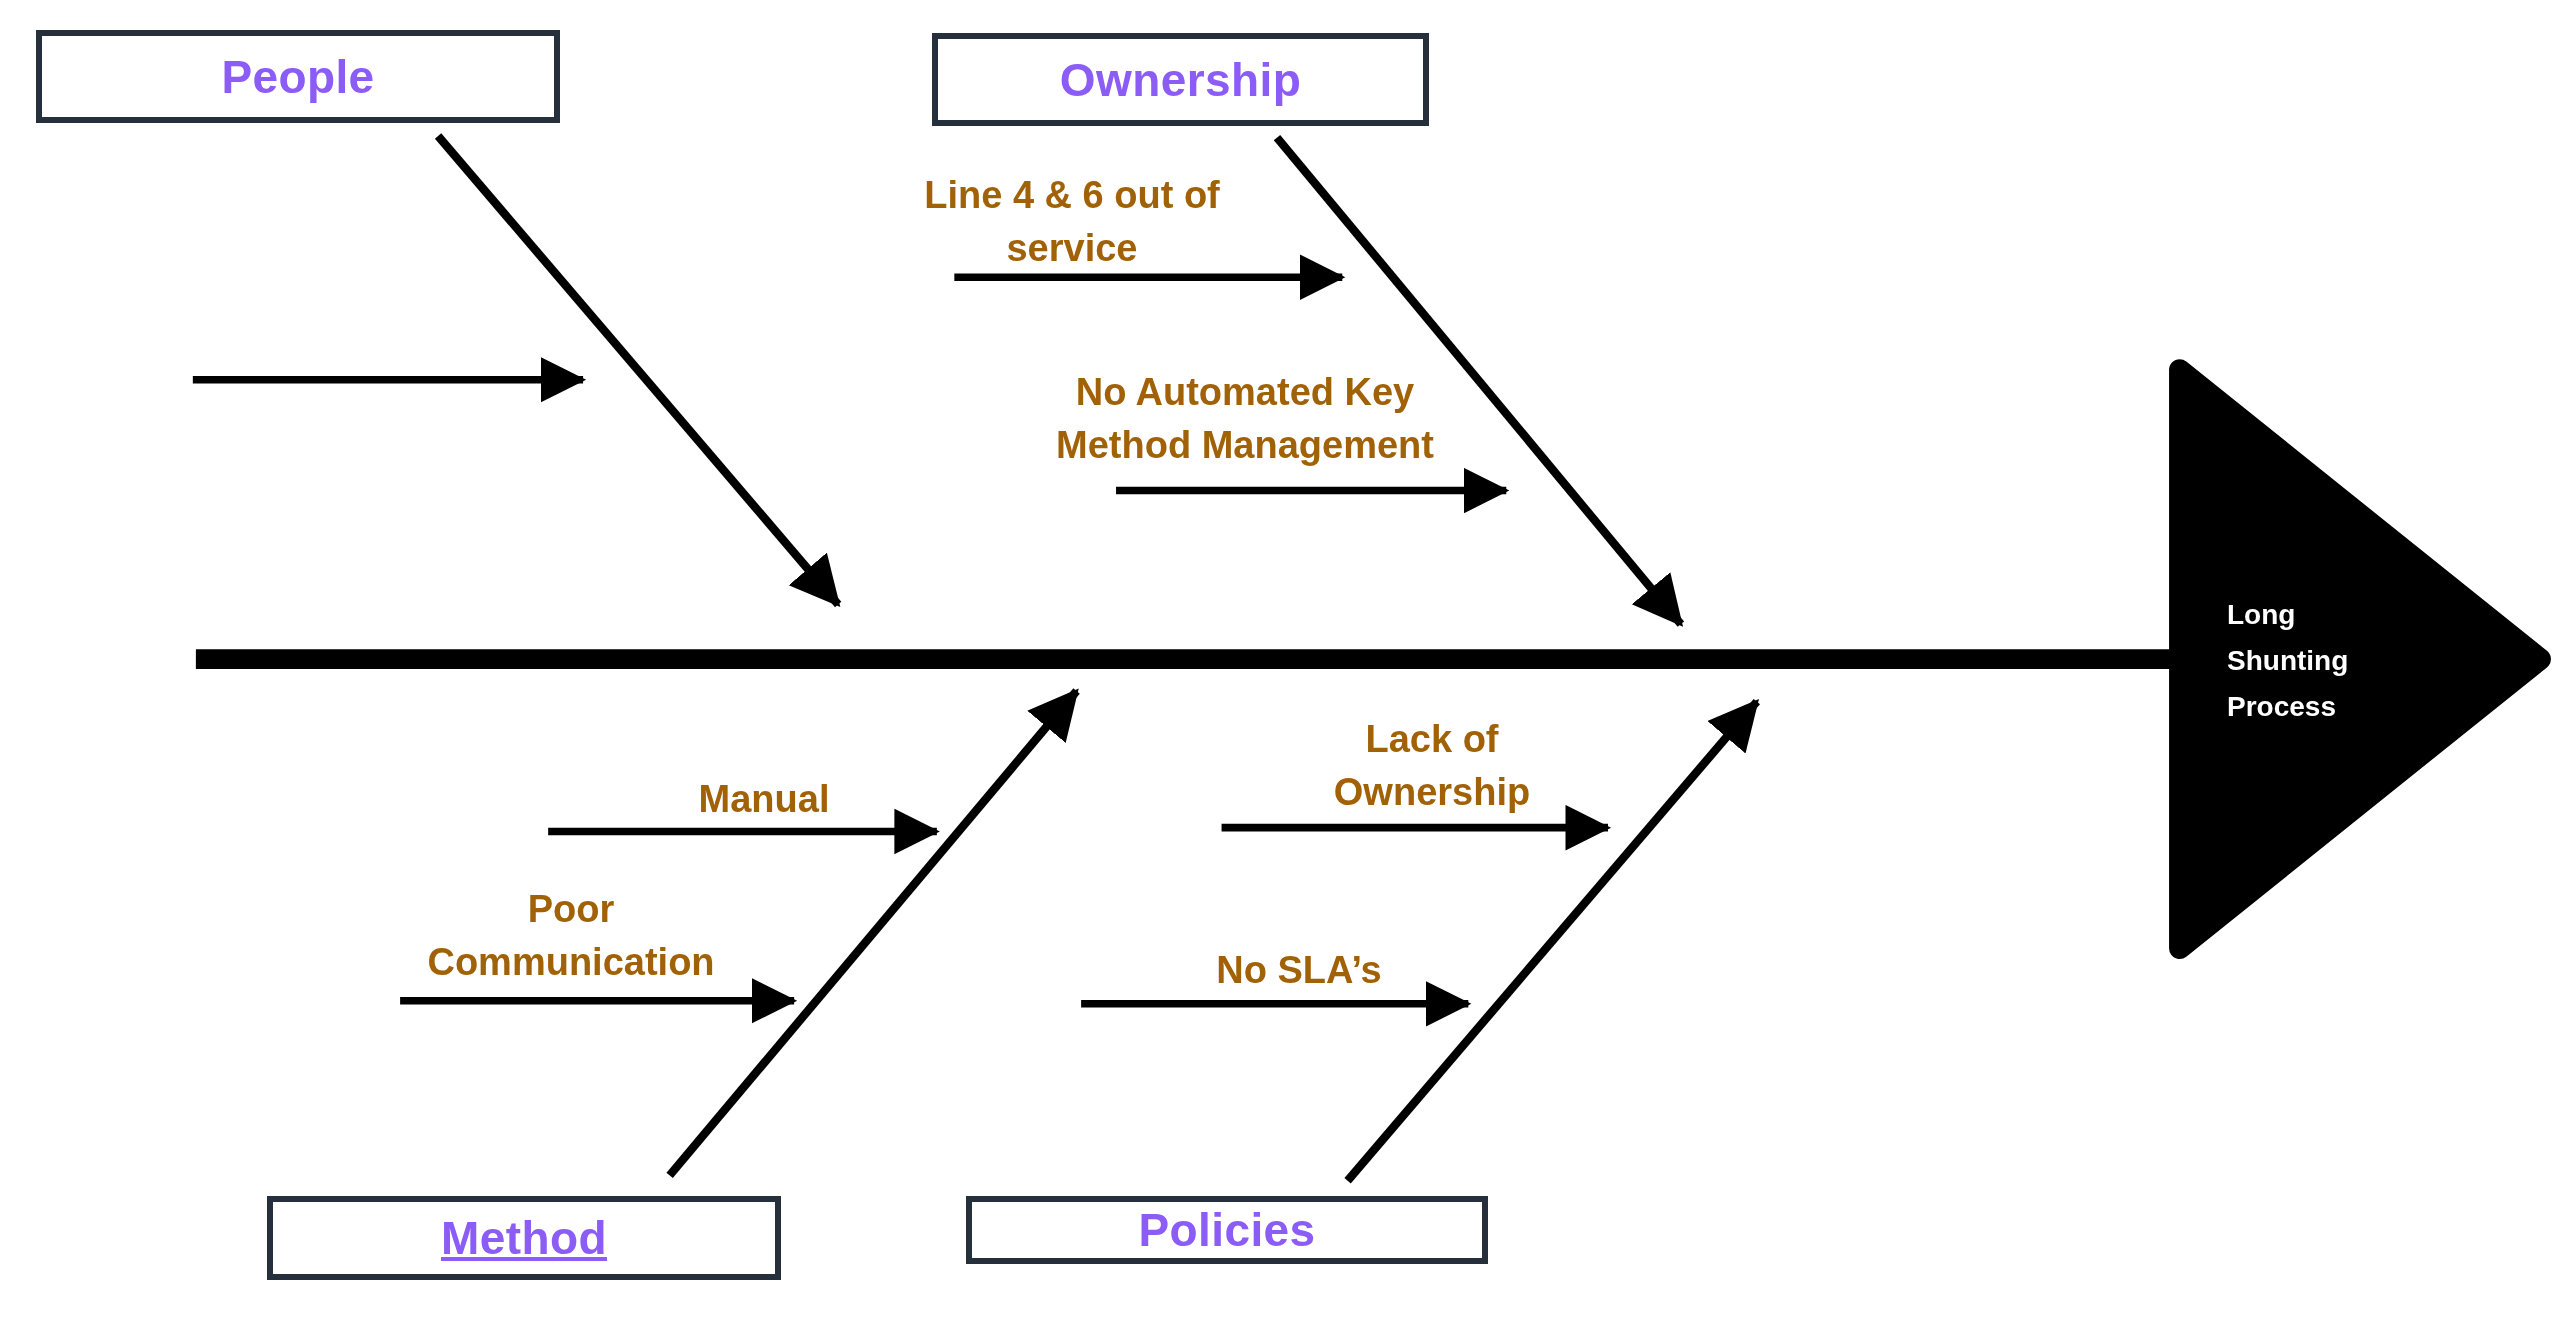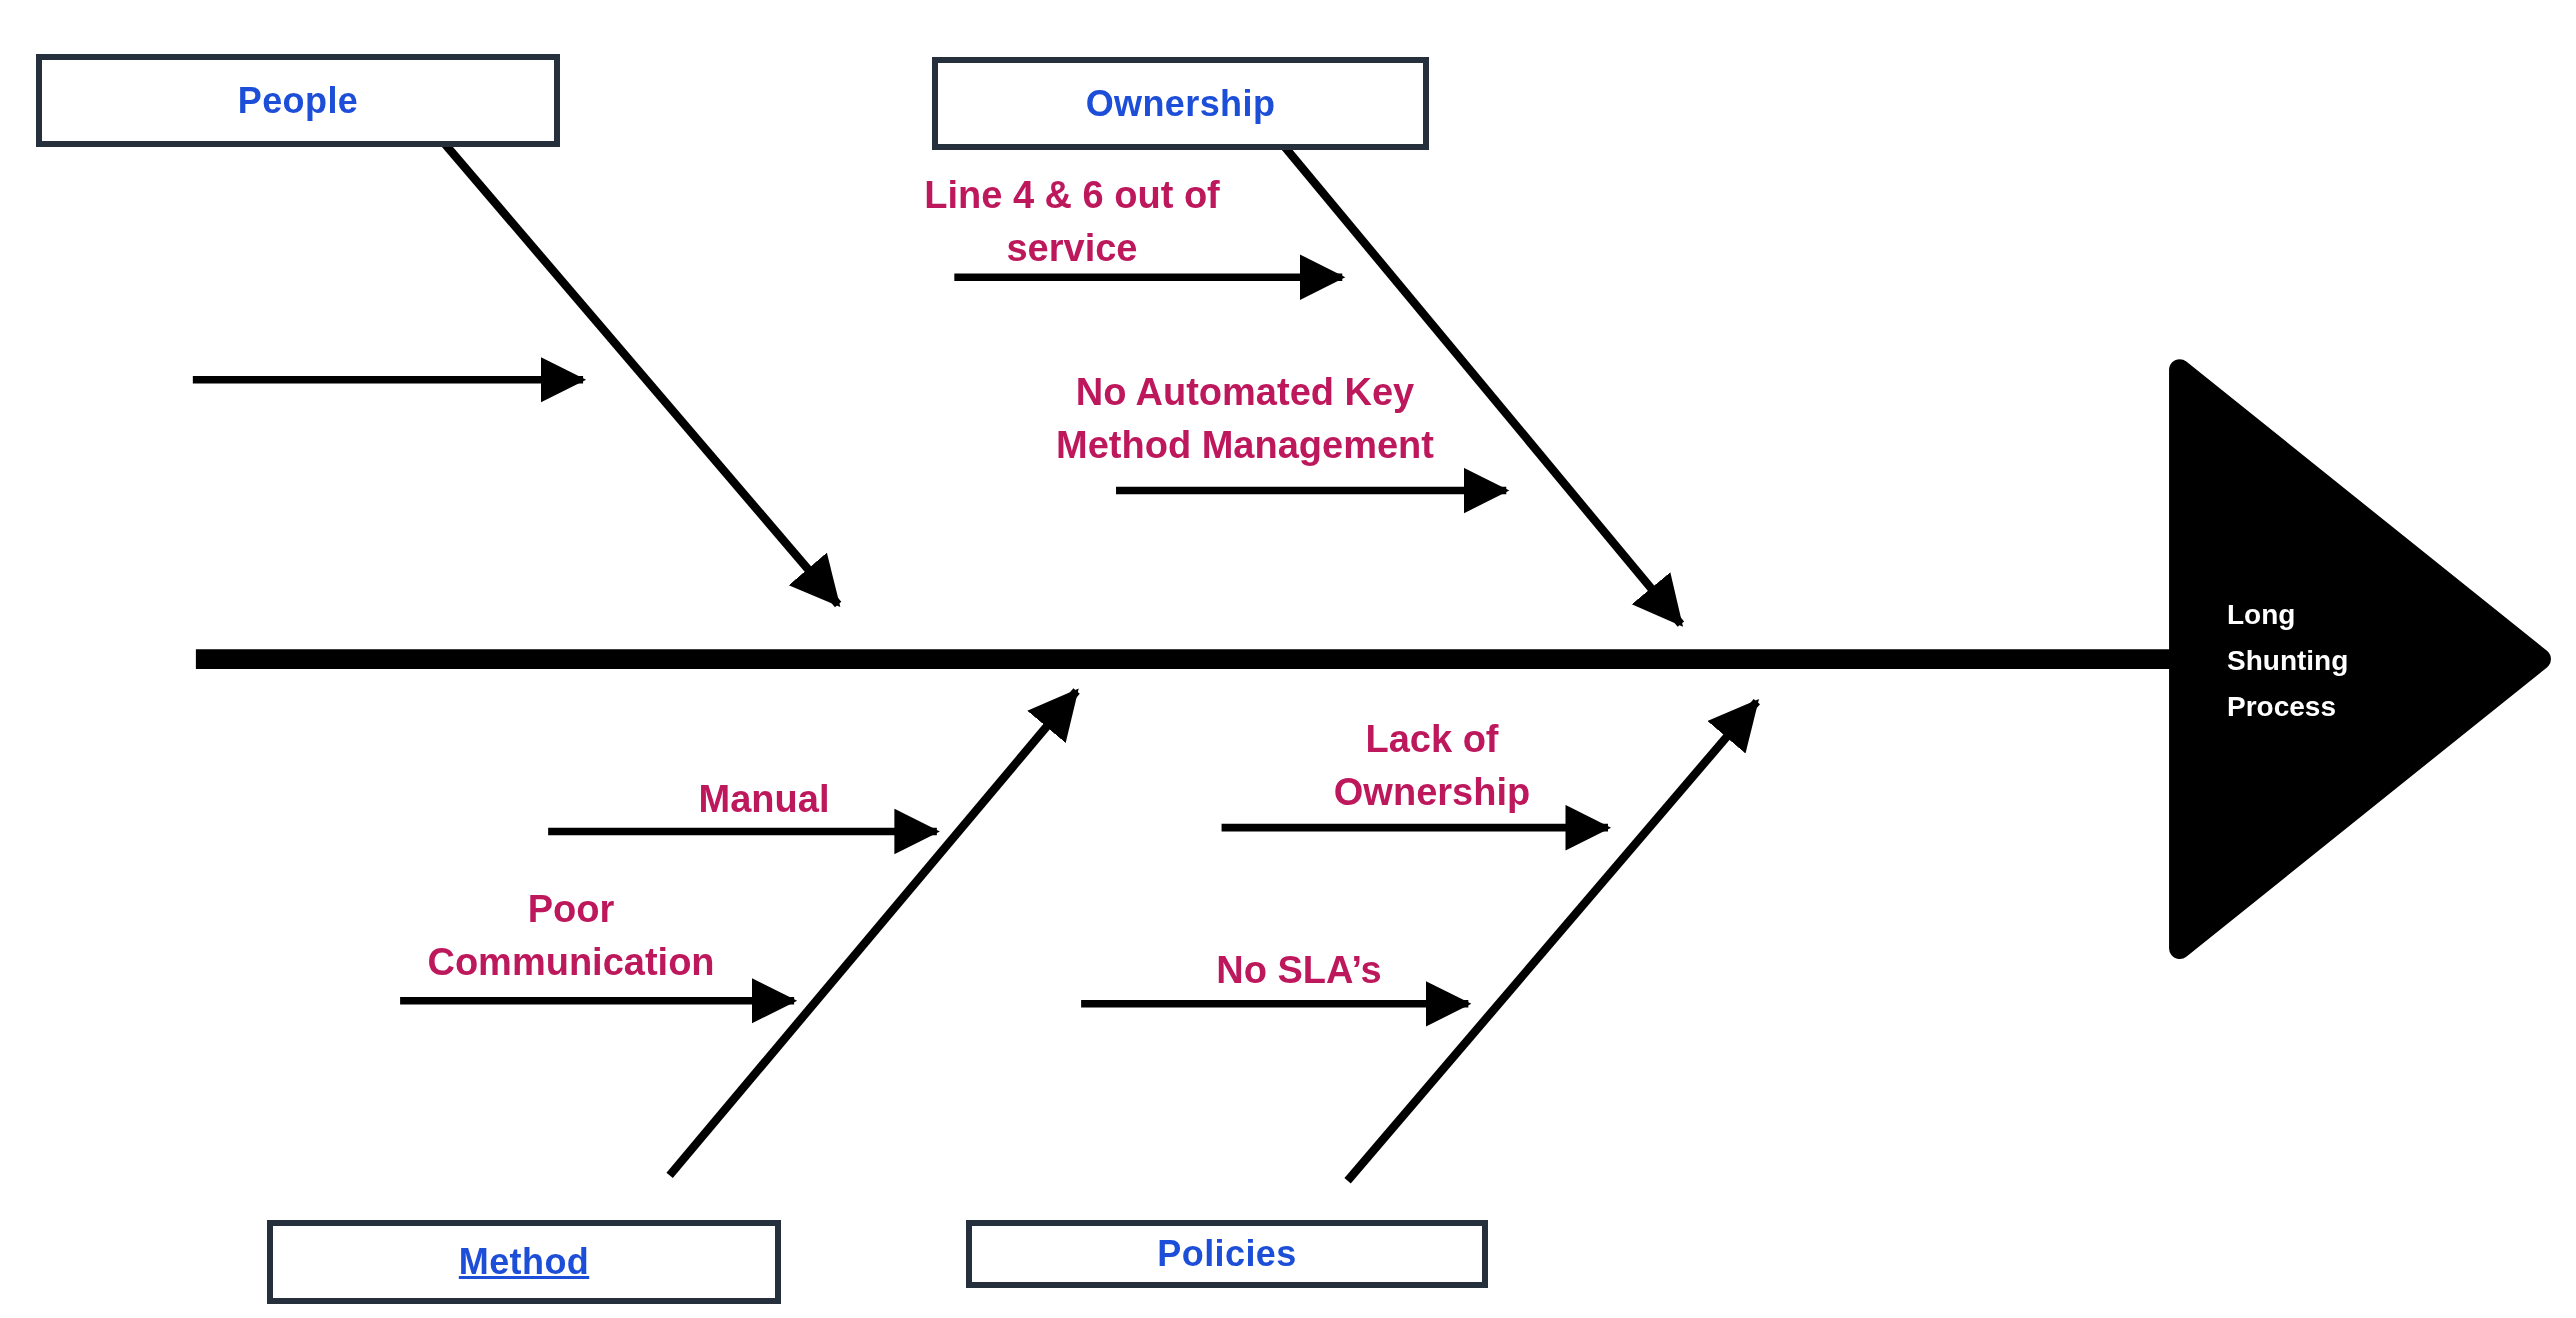--- a/index.html
+++ b/index.html
@@ -27,29 +27,28 @@
   .branch{stroke-width:11px;}
   .cause-arrow{stroke-width:10px;}
   .effect-arrow{fill:var(--effect-fill);stroke:var(--effect-fill);stroke-width:28px;stroke-linejoin:round;}
   .marker-head{fill:var(--line);}
 
   .category-box{
     position:absolute;
     background:#ffffff;
     border:6px solid var(--box-border);
     display:flex;align-items:center;justify-content:center;
-    font-weight:bold;font-size:36px;color:#1d4ed8;
+    font-weight:bold;font-size:46px;color:#8b5cf6;
     letter-spacing:0.4px;
-    margin-top:24px;
   }
   .cause-label{
     position:absolute;
     transform:translate(-50%,-50%);
     text-align:center;
-    font-weight:bold;font-size:38px;color:#be185d;
+    font-weight:bold;font-size:38px;color:#a16207;
     line-height:53px;
     white-space:nowrap;
   }
   .cause-label .line{display:block;}
   .cause-label.three{line-height:55px;}
   .effect-label{
     position:absolute;
     transform:translate(0,-50%);
     text-align:left;
     font-weight:bold;font-size:28px;color:var(--effect-text);

